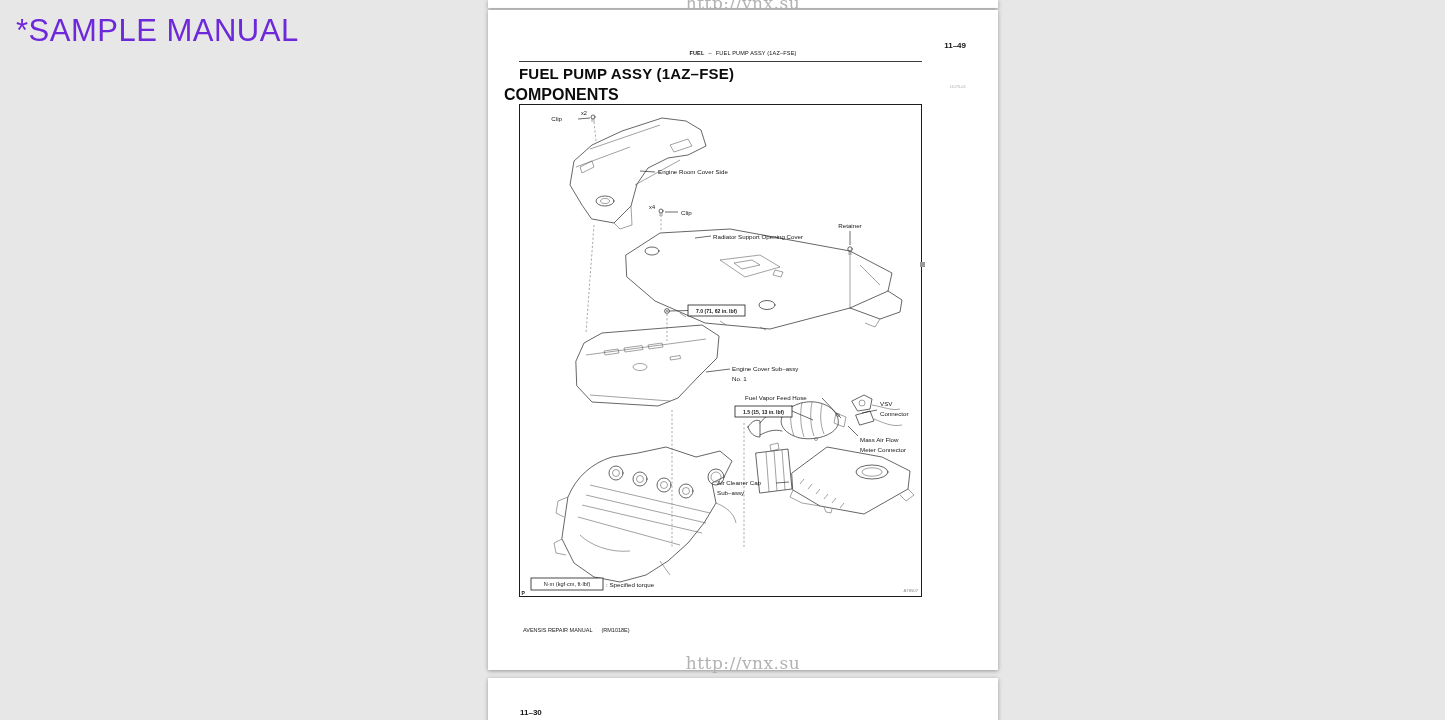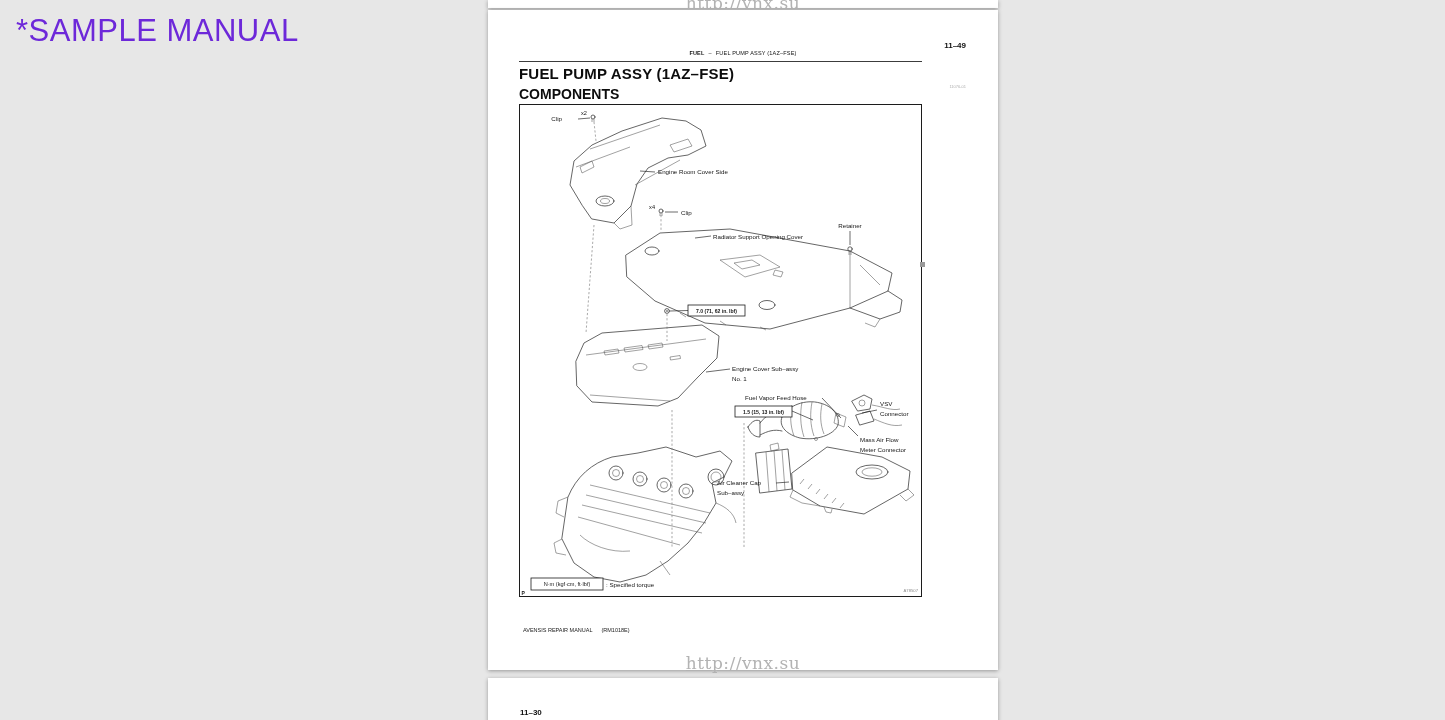--- a/index.html
+++ b/index.html
@@ -29,21 +29,21 @@
 
   .pgnum { position:absolute; right:32px; top:31px; font-size:8px; font-weight:bold; color:#111; }
   .runhead {
     position:absolute; left:0; right:0; top:40px; text-align:center;
     font-size:5.5px; color:#111; letter-spacing:0.2px;
   }
   .runhead .sec { font-weight:bold; }
   .runhead .sep { margin:0 4px; }
   .rule { position:absolute; left:31px; top:51px; width:403px; border-top:1.5px solid #3c3c3c; }
   .doc-title { position:absolute; left:31px; top:55px; font-size:15px; font-weight:bold; color:#0c0c0c; letter-spacing:0.2px; }
-  .doc-sub { position:absolute; left:31px; top:76px; font-size:14px; font-weight:bold; color:#0c0c0c; }
+  .doc-sub { position:absolute; left:16px; top:76px; font-size:16px; font-weight:bold; color:#0c0c0c; }
   .proc-code { position:absolute; right:32px; top:74px; font-size:4px; color:#b0b0b0; }
 
   .diagram-box {
     position:absolute; left:31px; top:94px; width:403px; height:493px;
     border:1px solid #1c1c1c;
   }
   .diagram-box svg { display:block; width:401px; height:491px; }
 
   .footer { position:absolute; left:35px; top:617px; font-size:5.5px; color:#1a1a1a; }
   .footer .code { margin-left:9px; }

